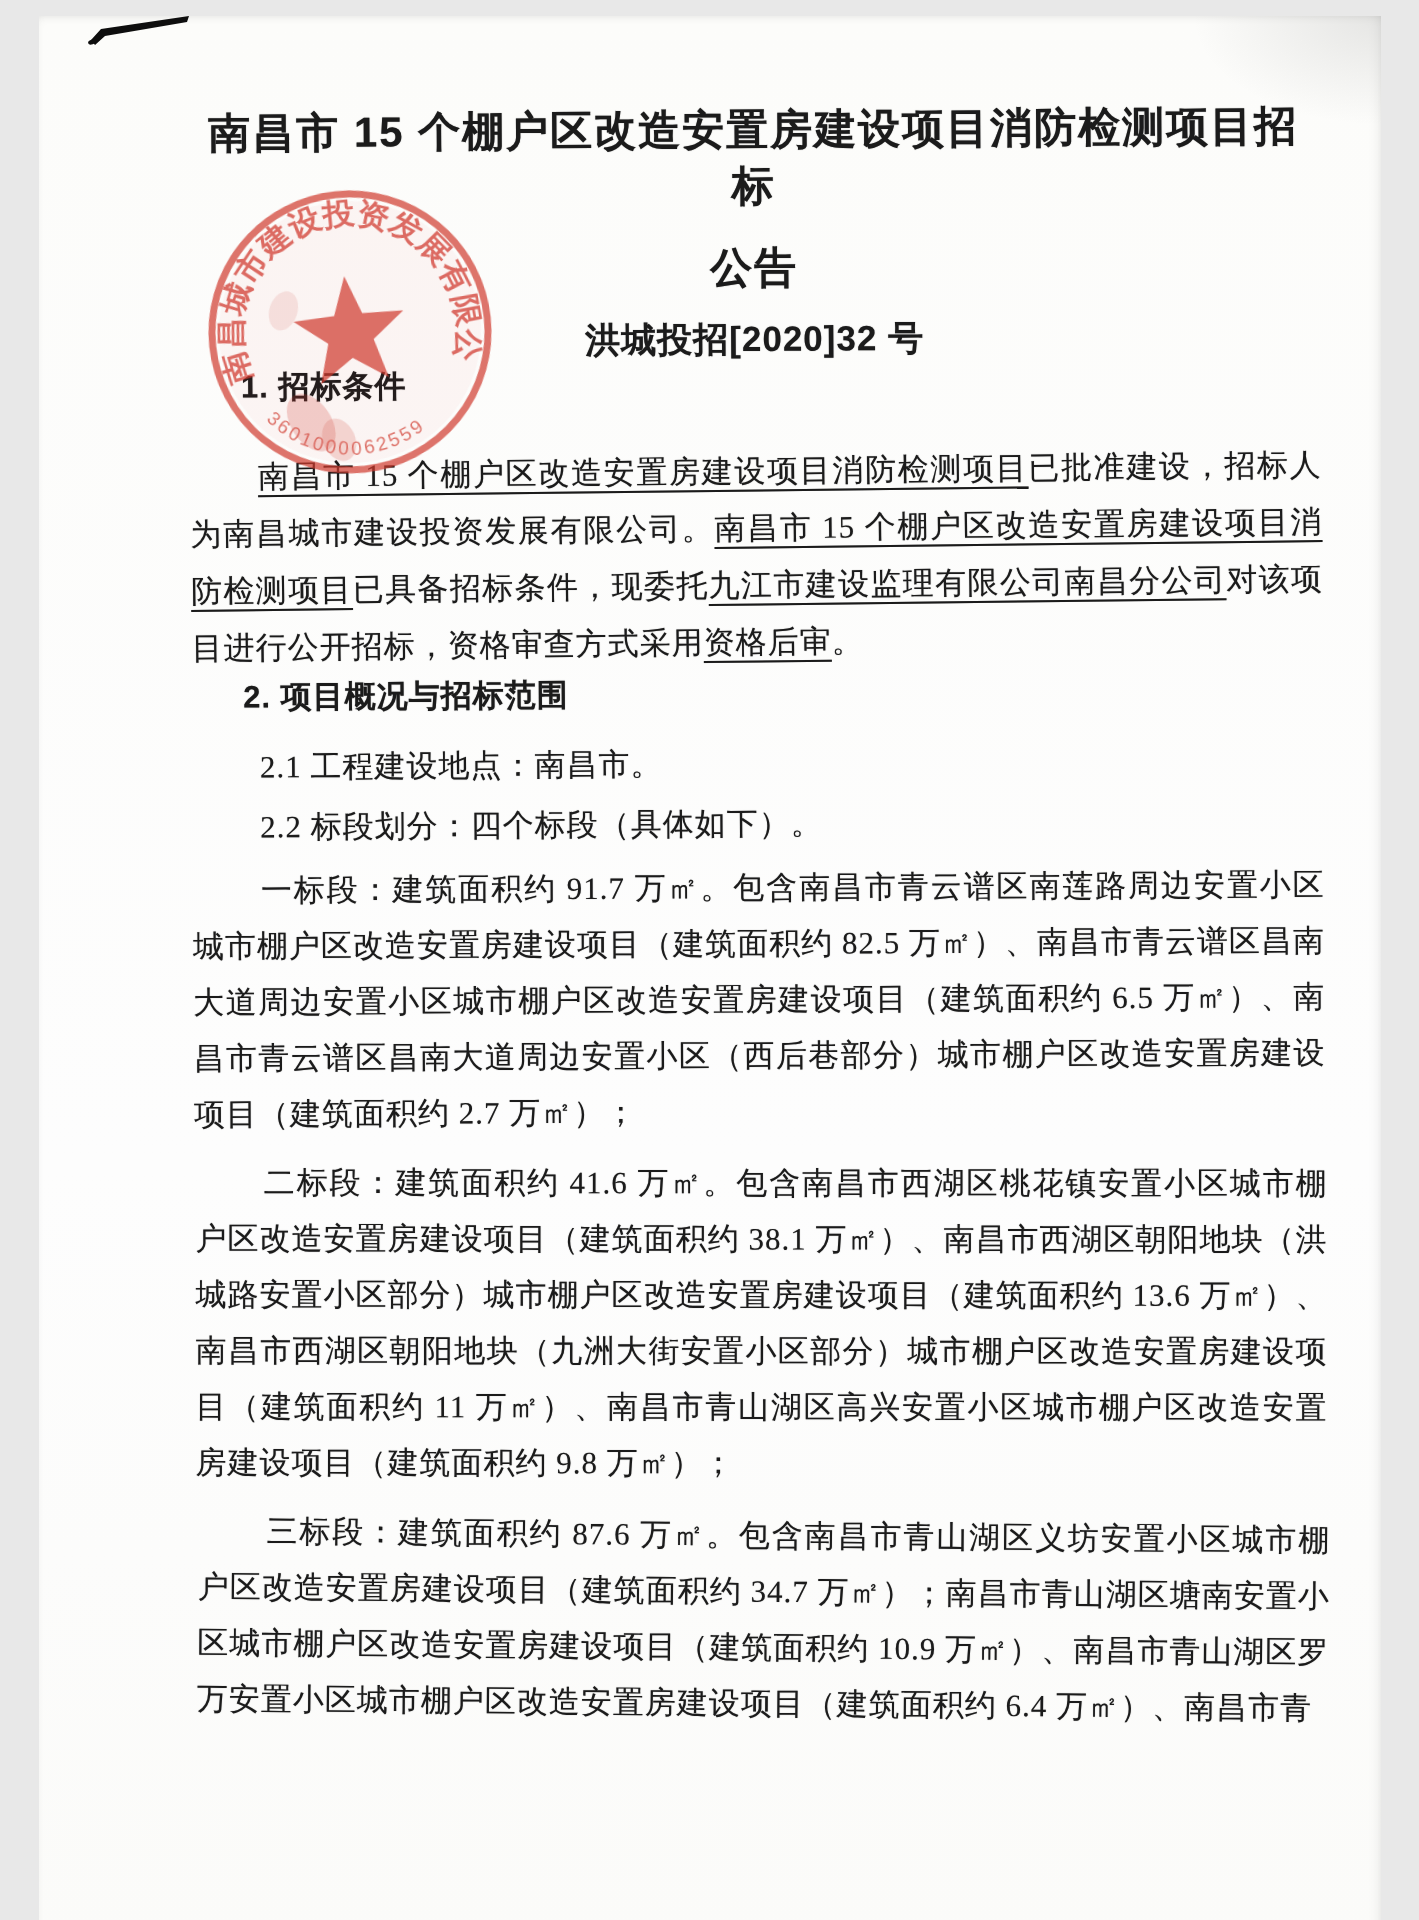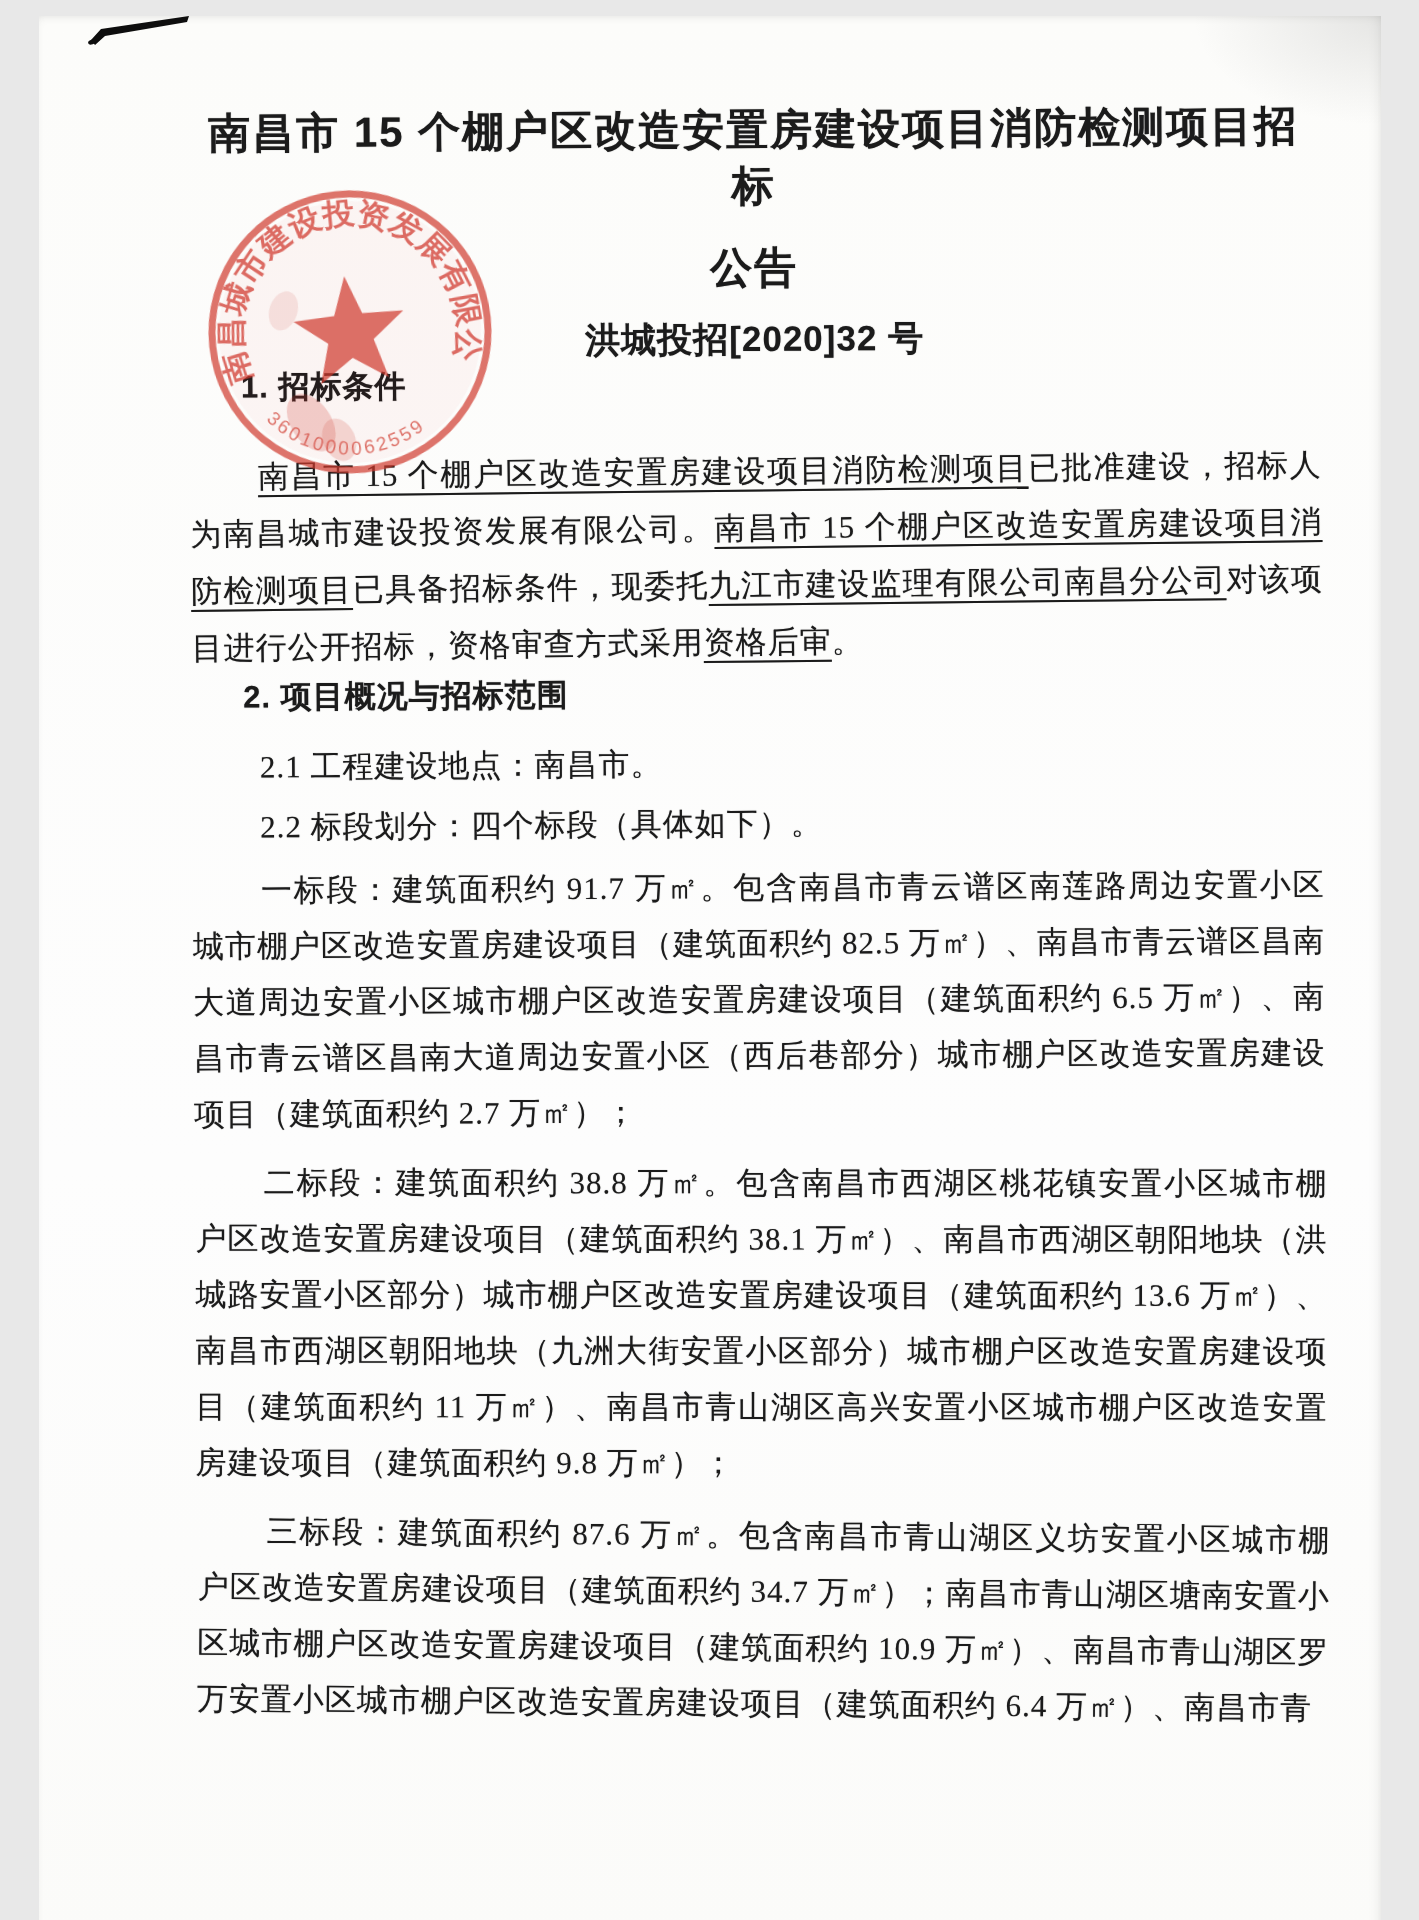--- a/index.html
+++ b/index.html
@@ -74,21 +74,21 @@
     <h2 class="sec h1x">1. 招标条件</h2>
     <p id="s1-para" class="bodytext"><span class="u">南昌市 15 个棚户区改造安置房建设项目消防检测项目</span><span>已批准建设，招标人为南昌城市建设投资发展有限公司。</span><span class="u">南昌市 15 个棚户区改造安置房建设项目消防检测项目</span><span>已具备招标条件，现委托</span><span class="u">九江市建设监理有限公司南昌分公司</span><span>对该项目进行公开招标，资格审查方式采用</span><span class="u">资格后审</span><span>。</span></p>
 
     <h2 class="sec h2x">2. 项目概况与招标范围</h2>
     <div id="sub-items">
         <div class="sub-line bodytext sub-1">2.1 工程建设地点：南昌市。</div>
         <div class="sub-line bodytext sub-2">2.2 标段划分：四个标段（具体如下）。</div>
       </div>
     <div id="bid-paras">
         <p class="para bodytext para-1">一标段：建筑面积约 91.7 万㎡。包含南昌市青云谱区南莲路周边安置小区城市棚户区改造安置房建设项目（建筑面积约 82.5 万㎡）、南昌市青云谱区昌南大道周边安置小区城市棚户区改造安置房建设项目（建筑面积约 6.5 万㎡）、南昌市青云谱区昌南大道周边安置小区（西后巷部分）城市棚户区改造安置房建设项目（建筑面积约 2.7 万㎡）；</p>
-        <p class="para bodytext para-2">二标段：建筑面积约 38.8 万㎡。包含南昌市西湖区桃花镇安置小区城市棚户区改造安置房建设项目（建筑面积约 38.1 万㎡）、南昌市西湖区朝阳地块（洪城路安置小区部分）城市棚户区改造安置房建设项目（建筑面积约 13.6 万㎡）、南昌市西湖区朝阳地块（九洲大街安置小区部分）城市棚户区改造安置房建设项目（建筑面积约 11 万㎡）、南昌市青山湖区高兴安置小区城市棚户区改造安置房建设项目（建筑面积约 9.8 万㎡）；</p>
+        <p class="para bodytext para-2">二标段：建筑面积约 41.6 万㎡。包含南昌市西湖区桃花镇安置小区城市棚户区改造安置房建设项目（建筑面积约 38.1 万㎡）、南昌市西湖区朝阳地块（洪城路安置小区部分）城市棚户区改造安置房建设项目（建筑面积约 13.6 万㎡）、南昌市西湖区朝阳地块（九洲大街安置小区部分）城市棚户区改造安置房建设项目（建筑面积约 11 万㎡）、南昌市青山湖区高兴安置小区城市棚户区改造安置房建设项目（建筑面积约 9.8 万㎡）；</p>
         <p class="para bodytext para-3">三标段：建筑面积约 87.6 万㎡。包含南昌市青山湖区义坊安置小区城市棚户区改造安置房建设项目（建筑面积约 34.7 万㎡）；南昌市青山湖区塘南安置小区城市棚户区改造安置房建设项目（建筑面积约 10.9 万㎡）、南昌市青山湖区罗万安置小区城市棚户区改造安置房建设项目（建筑面积约 6.4 万㎡）、南昌市青</p>
       </div>
   </div>
 
   <svg class="stamp-main" width="300" height="300" viewBox="0 0 300 300">
     <g opacity="0.82">
       <circle cx="150" cy="150" r="138" fill="none" stroke="#d0392e" stroke-width="7" stroke-opacity="0.85"></circle>
       <circle cx="150" cy="150" r="131" fill="rgba(214,66,55,0.05)" stroke="none"></circle>
       <polygon points="150,94 164.1,132.6 205.2,134.1 172.8,159.4 184.1,198.9 150,176 115.9,198.9 127.2,159.4 94.8,134.1 135.9,132.6" fill="#d0392e" fill-opacity="0.88"></polygon>
       <defs>

